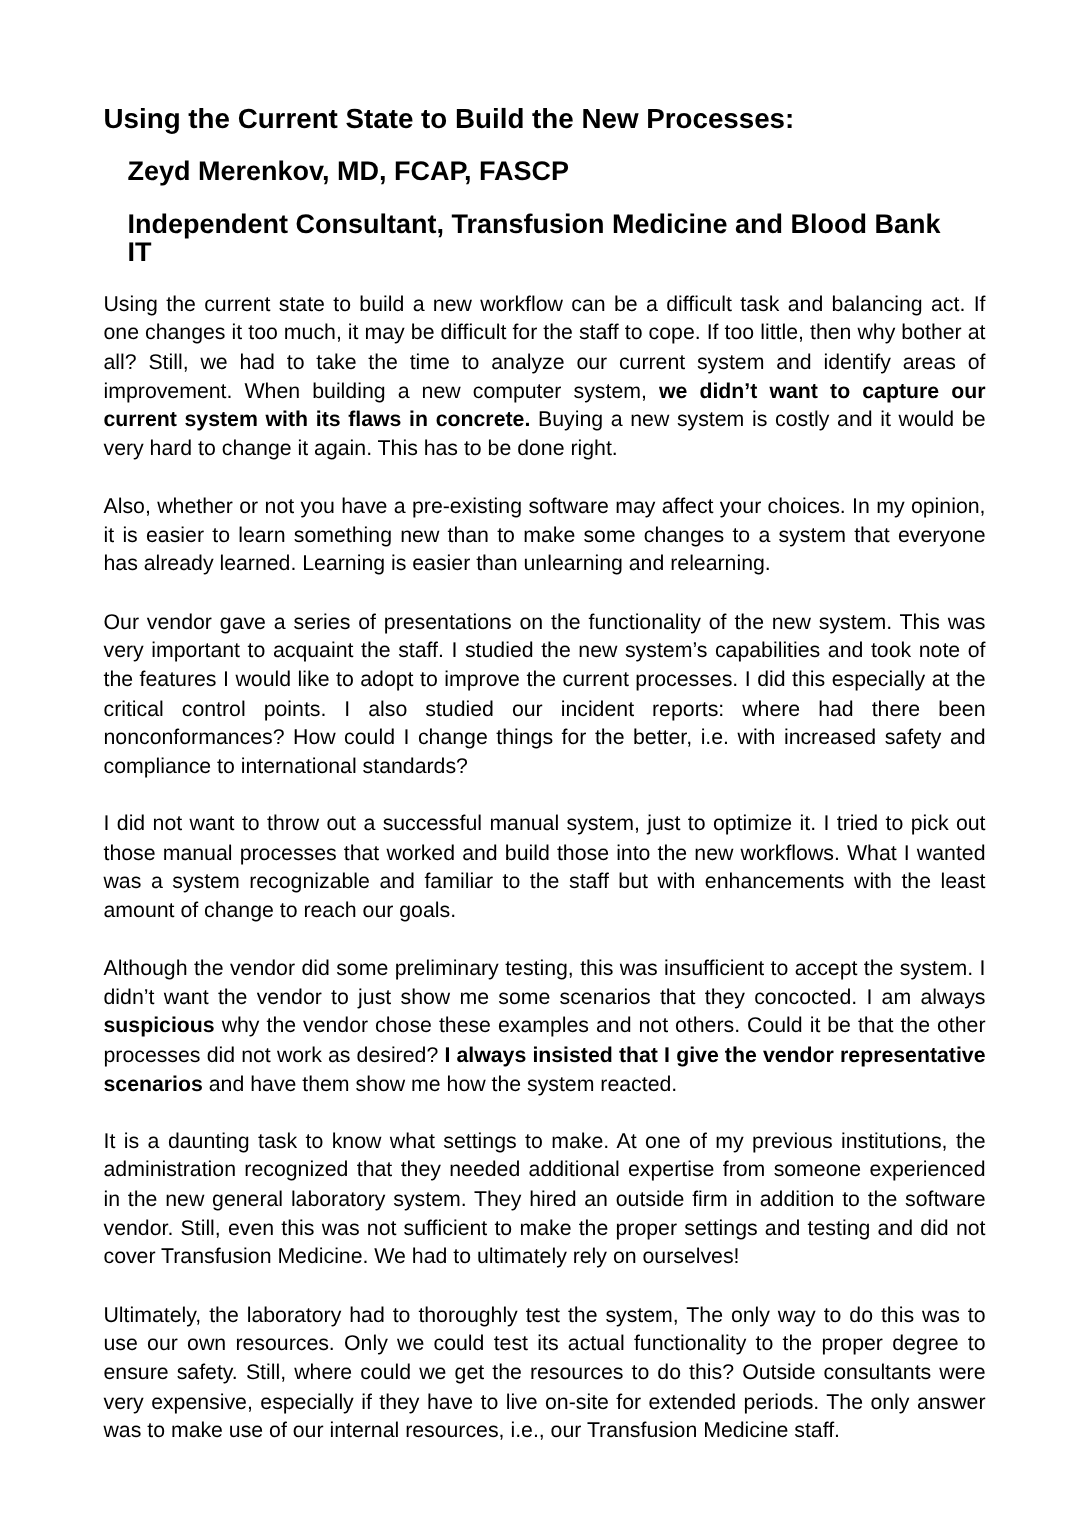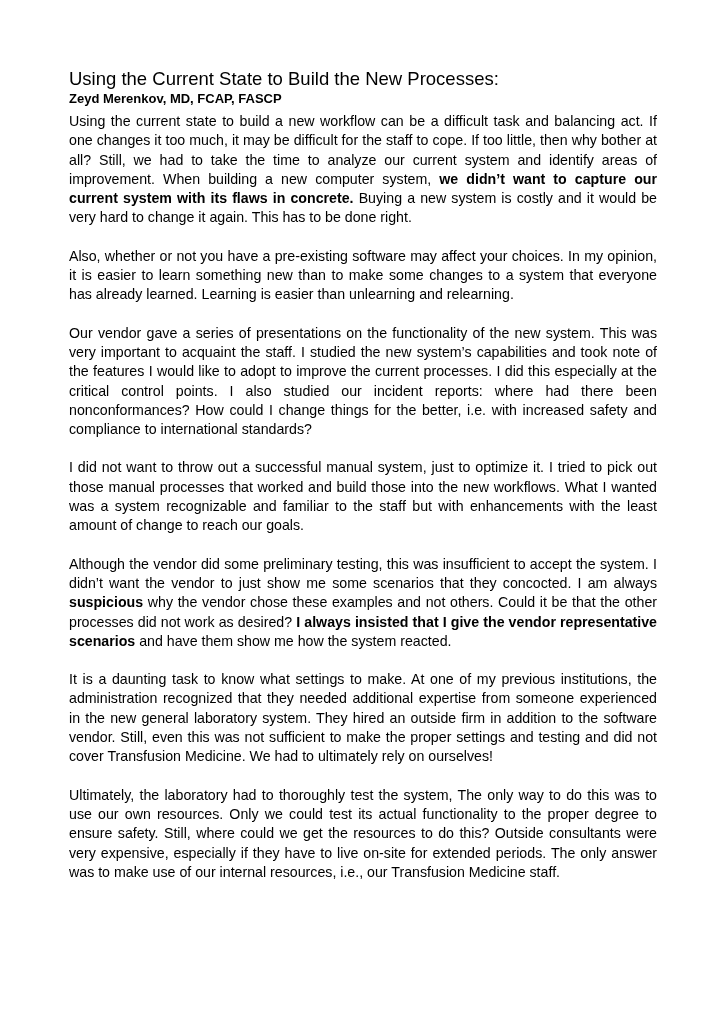--- a/index.html
+++ b/index.html
@@ -1,34 +1,35 @@
 <!DOCTYPE html>
 <html><head>
 <meta charset="utf-8">
 <style>
   html, body { margin: 0; padding: 0; background: #ffffff; }
   body { width: 724px; height: 1024px; position: relative; overflow: hidden; }
   .page {
     position: absolute; left: 69px; top: 68px; width: 588px;
     font-family: "Liberation Sans", sans-serif; color: #000;
   }
-  .title { font-size: 18.5px; font-weight: normal; line-height: 21px; margin: 0; }
-  .author, .affil { font-size: 13px; font-weight: bold; line-height: 19px; margin: 0; }
+  .title { font-size: 18.5px; font-weight: bold; line-height: 21px; margin: 0; }
+  .author, .affil { font-size: 18px; font-weight: bold; line-height: 19px; margin: 16px; }
   .body { margin-top: 4px; }
   .para {
     font-size: 14.2px; line-height: 19.3px; text-align: justify; margin: 0 0 19px 0;
   }
   .para b { font-weight: bold; }
 </style>
 </head>
 <body>
 
 <div class="page">
   <h1 class="title">Using the Current State to Build the New Processes:</h1>
   <p class="author">Zeyd Merenkov, MD, FCAP, FASCP</p>
+  <p class="affil">Independent Consultant, Transfusion Medicine and Blood Bank IT</p>
 
   <div class="body">
     <p class="para">
       <span>Using the current state to build a new workflow can be a difficult task and balancing act.  If one changes it too much, it may be difficult for the staff to cope.  If too little, then why bother at all?  Still, we had to take the time to analyze our current system and identify areas  of improvement.  When building a new computer system, </span><b>we didn’t want to capture our current system with its flaws in concrete.</b><span>  Buying a new system is costly and it would be very hard to change it again.  This has to be done right.</span>
     </p>
     <p class="para">
       <span>Also, whether or not you have a pre-existing software may affect your choices.  In my opinion, it is easier to learn something new than to make some changes to a system that everyone has already learned.  Learning is easier than unlearning and relearning.</span>
     </p>
     <p class="para">
       <span>Our vendor gave a series of presentations on the functionality of the new system.  This was very important to acquaint the staff.  I studied the new system’s capabilities and took note of the features I would like to adopt to improve the current processes.  I did this especially at the critical control points.  I also studied our incident reports:  where had there been nonconformances?  How could I change things for the better, i.e. with increased safety and compliance to international standards?</span>

